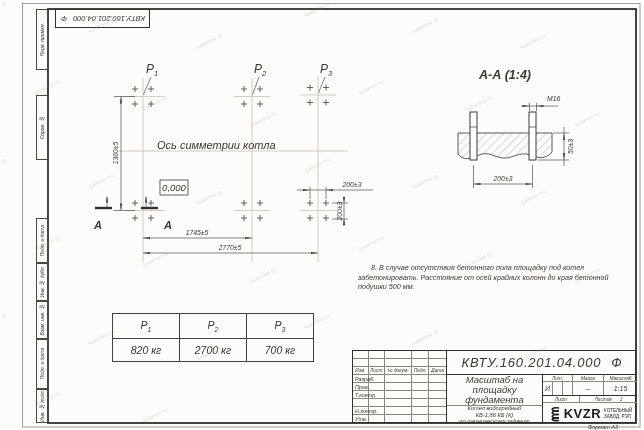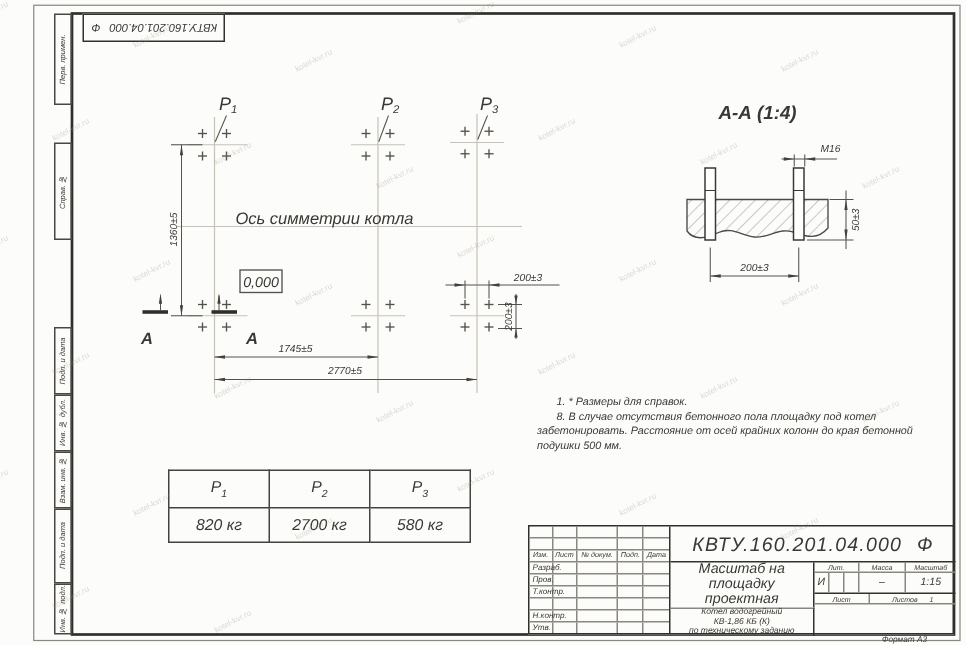--- a/index.html
+++ b/index.html
@@ -292,27 +292,26 @@
   <table class="loadtable" style="left:112px;top:313px">
     <tbody>
       <tr id="lt-head">
           <td><span>P</span><sub>1</sub></td>
           <td><span>P</span><sub>2</sub></td>
           <td><span>P</span><sub>3</sub></td>
         </tr>
       <tr id="lt-vals">
           <td>820 кг</td>
           <td>2700 кг</td>
-          <td>580 кг</td>
+          <td>700 кг</td>
         </tr>
     </tbody>
   </table>
 
   <div class="notes" style="left:358px;top:263px;width:258px">
-      <p class="note">1. * Размеры для справок.</p>
       <p class="note">8. В случае отсутствия бетонного пола площадку под котел забетонировать. Расстояние от осей крайних колонн до края бетонной подушки 500 мм.</p>
     </div>
 
   <div class="titleblock">
     <div class="tb-left">
       <div class="tb-row">
           <div class="tb-c c1"></div>
           <div class="tb-c c2"></div>
           <div class="tb-c c3"></div>
           <div class="tb-c c4"></div>
@@ -383,21 +382,21 @@
     </div>
 
     <div class="tb-doc">
       <span>КВТУ.160.201.04.000</span>
       <span>Ф</span>
     </div>
 
     <div class="tb-title">
       <span>Масштаб на</span>
       <span>площадку</span>
-      <span>проектная</span>
+      <span>фундамента</span>
     </div>
 
     <div class="tb-product">
       <span>Котел водогрейный</span>
       <span>КВ-1,86 КБ (К)</span>
       <span>по техническому заданию</span>
     </div>
 
     <div class="tb-lmm">
       <div style="width:30px">Лит.</div>
@@ -410,20 +409,30 @@
       <div style="width:10px"></div>
       <div style="width:31px">–</div>
       <div style="width:33px;font-style:italic">1:15</div>
     </div>
     <div class="tb-sheet">
       <div style="width:37px">Лист</div>
       <div style="width:57px">
         <span>Листов</span>
         <span>1</span>
       </div>
+    </div>
+    <div class="tb-logo">
+      <svg width="13" height="16" viewBox="0 0 13 16">
+        <path d="M11,2 C2,0.5 2,6 11,5 C2,4 2,9.5 11,8.5 C2,7.5 2,13 11,12 C2,11 2,15.5 11,14.5" fill="none" stroke="#1d1c1a" stroke-width="1.7"></path>
+      </svg>
+      <span class="kvzr">KVZR</span>
+      <span class="kvzr-sub">
+        <span style="display:block">КОТЕЛЬНЫЙ</span>
+        <span style="display:block">ЗАВОД, РЭП</span>
+      </span>
     </div>
   </div>
 
   <div class="format">Формат А3</div>
 
   <div class="wmlayer" id="wmlayer">
       <span class="wm" style="left: -20px; top: 6px;">kotel-kvr.ru</span>
       <span class="wm" style="left: 88px; top: 22px;">kotel-kvr.ru</span>
       <span class="wm" style="left: 196px; top: 38px;">kotel-kvr.ru</span>
       <span class="wm" style="left: 304px; top: 6px;">kotel-kvr.ru</span>

